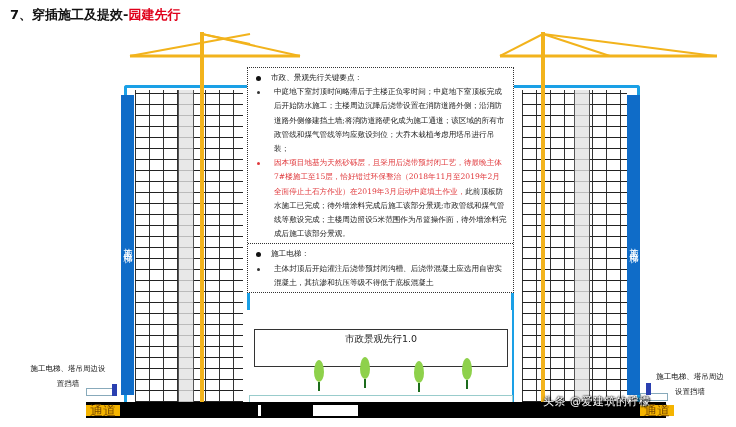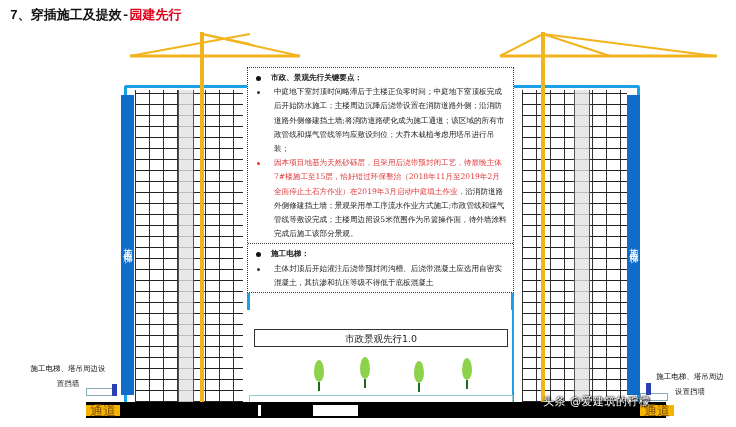--- a/index.html
+++ b/index.html
@@ -1,38 +1,38 @@
 <!DOCTYPE html>
 <html><head>
 <meta charset="utf-8">
 <style>
   html,body{margin:0;padding:0;background:#fff;}
   body{width:736px;height:427px;position:relative;overflow:hidden;font-family:"DejaVu Sans","Liberation Sans",sans-serif;}
-  .abs{position:absolute;font-family:Liberation Mono, monospace;}
+  .abs{position:absolute;}
   .title{left:10px;top:6px;font-size:13px;font-weight:bold;color:#111;white-space:nowrap;}
   .title .red{color:#e0001b;}
   .crane-svg{position:absolute;left:0;top:0;}
   .grid-bg{position:absolute;background-image:
       repeating-linear-gradient(0deg, #222 0 1.2px, transparent 1.2px 11px),
       repeating-linear-gradient(90deg, #333 0 1px, transparent 1px 14px);
       background-color:#fff;}
   .core{position:absolute;background:repeating-linear-gradient(0deg,#bbb 0 1px,#e8e8e8 1px 11px);border-left:1px solid #555;border-right:1px solid #555;}
   .blue-frame{position:absolute;border:3px solid #1aa0e6;border-bottom:none;border-radius:3px 3px 0 0;}
   .elevator{position:absolute;background:#0f6cc8;color:#fff;font-size:9px;writing-mode:vertical-rl;text-orientation:upright;display:flex;align-items:center;justify-content:center;letter-spacing:2px;}
   .mast{position:absolute;background:#f2b31c;}
   .textbox{position:absolute;left:247px;top:67px;width:265px;border:1.5px dotted #333;background:#fff;font-family:"DejaVu Serif","Liberation Serif",serif;font-size:7.6px;line-height:14.2px;color:#222;}
   .sec{padding:3px 6px 2px 6px;}
   .sec + .sec{border-top:1.5px dotted #333;}
-  .hd{font-weight:bold;display:flex;align-items:center;}
+  .hd{font-weight:normal;display:flex;align-items:center;}
   .hd .dot{width:5px;height:5px;border-radius:50%;background:#111;margin:0 10px 0 2px;}
   .para{display:flex;}
   .para .sm{width:3px;height:3px;background:#333;border-radius:50%;margin:6px 14px 0 3px;flex:none;}
   .para.red .sm{background:#e0383b;}
   .red-t{color:#e0383b;}
-  .caption{position:absolute;left:254px;top:329px;width:254px;height:18px;border:1px solid #333;background:#fff;font-size:9.5px;line-height:13px;text-align:center;color:#222;padding-top:2px;box-sizing:border-box;}
+  .caption{position:absolute;left:254px;top:329px;width:254px;height:38px;border:1px solid #333;background:#fff;font-size:9.5px;line-height:13px;text-align:center;color:#222;padding-top:2px;box-sizing:border-box;}
   .tree{position:absolute;width:10px;}
   .tree .crown{width:10px;height:22px;border-radius:50% 50% 50% 50%/55% 55% 45% 45%;background:#8ed14b;}
   .tree .trunk{width:2px;height:9px;background:#1c6b1c;margin-left:4px;}
   .ground{position:absolute;background:#000;}
   .small-label{position:absolute;font-family:"DejaVu Serif","Liberation Serif",serif;font-size:7.5px;line-height:15px;text-align:center;color:#111;}
   .passage{position:absolute;background:#f5b400;font-size:13px;color:#7a4a00;text-align:center;line-height:11px;}
   .watermark{position:absolute;left:543px;top:394px;font-size:11px;color:#fff;text-shadow:0 0 2px #000,0 0 2px #000,1px 1px 1px #000;white-space:nowrap;letter-spacing:0.5px;}
   .barrier{position:absolute;border:1px solid #8ab;background:#fff;}
   .blk{position:absolute;background:#2a3fb0;}
 </style>
@@ -81,21 +81,21 @@
     <div class="hd">
         <span class="dot"></span>
         <span>市政、景观先行关键要点：</span>
       </div>
     <div class="para">
         <span class="sm"></span>
         <span>中庭地下室封顶时间略滞后于主楼正负零时间；中庭地下室顶板完成后开始防水施工；主楼周边沉降后浇带设置在消防道路外侧；沿消防道路外侧修建挡土墙;将消防道路硬化成为施工通道；该区域的所有市政管线和煤气管线等均应敷设到位；大乔木栽植考虑用塔吊进行吊装；</span>
       </div>
     <div class="para red">
         <span class="sm"></span>
-        <span><span class="red-t">因本项目地基为天然砂砾层，且采用后浇带预封闭工艺，待最晚主体7#楼施工至15层，恰好错过环保整治（2018年11月至2019年2月全面停止土石方作业）在2019年3月启动中庭填土作业，</span><span>沿消防道路外侧修建挡土墙；景观采用单工序流水作业方式施工;市政管线和煤气管线等敷设完成；主楼周边留设5米范围作为吊篮操作面，待外墙涂料完成后施工该部分景观。</span></span>
+        <span><span class="red-t">因本项目地基为天然砂砾层，且采用后浇带预封闭工艺，待最晚主体7#楼施工至15层，恰好错过环保整治（2018年11月至2019年2月全面停止土石方作业）在2019年3月启动中庭填土作业，</span><span>此前顶板防水施工已完成；待外墙涂料完成后施工该部分景观;市政管线和煤气管线等敷设完成；主楼周边留设5米范围作为吊篮操作面，待外墙涂料完成后施工该部分景观。</span></span>
       </div>
   </div>
   <div class="sec">
     <div class="hd">
         <span class="dot"></span>
         <span>施工电梯：</span>
       </div>
     <div class="para">
         <span class="sm"></span>
         <span>主体封顶后开始灌注后浇带预封闭沟槽、后浇带混凝土应选用自密实混凝土，其抗渗和抗压等级不得低于底板混凝土</span>

